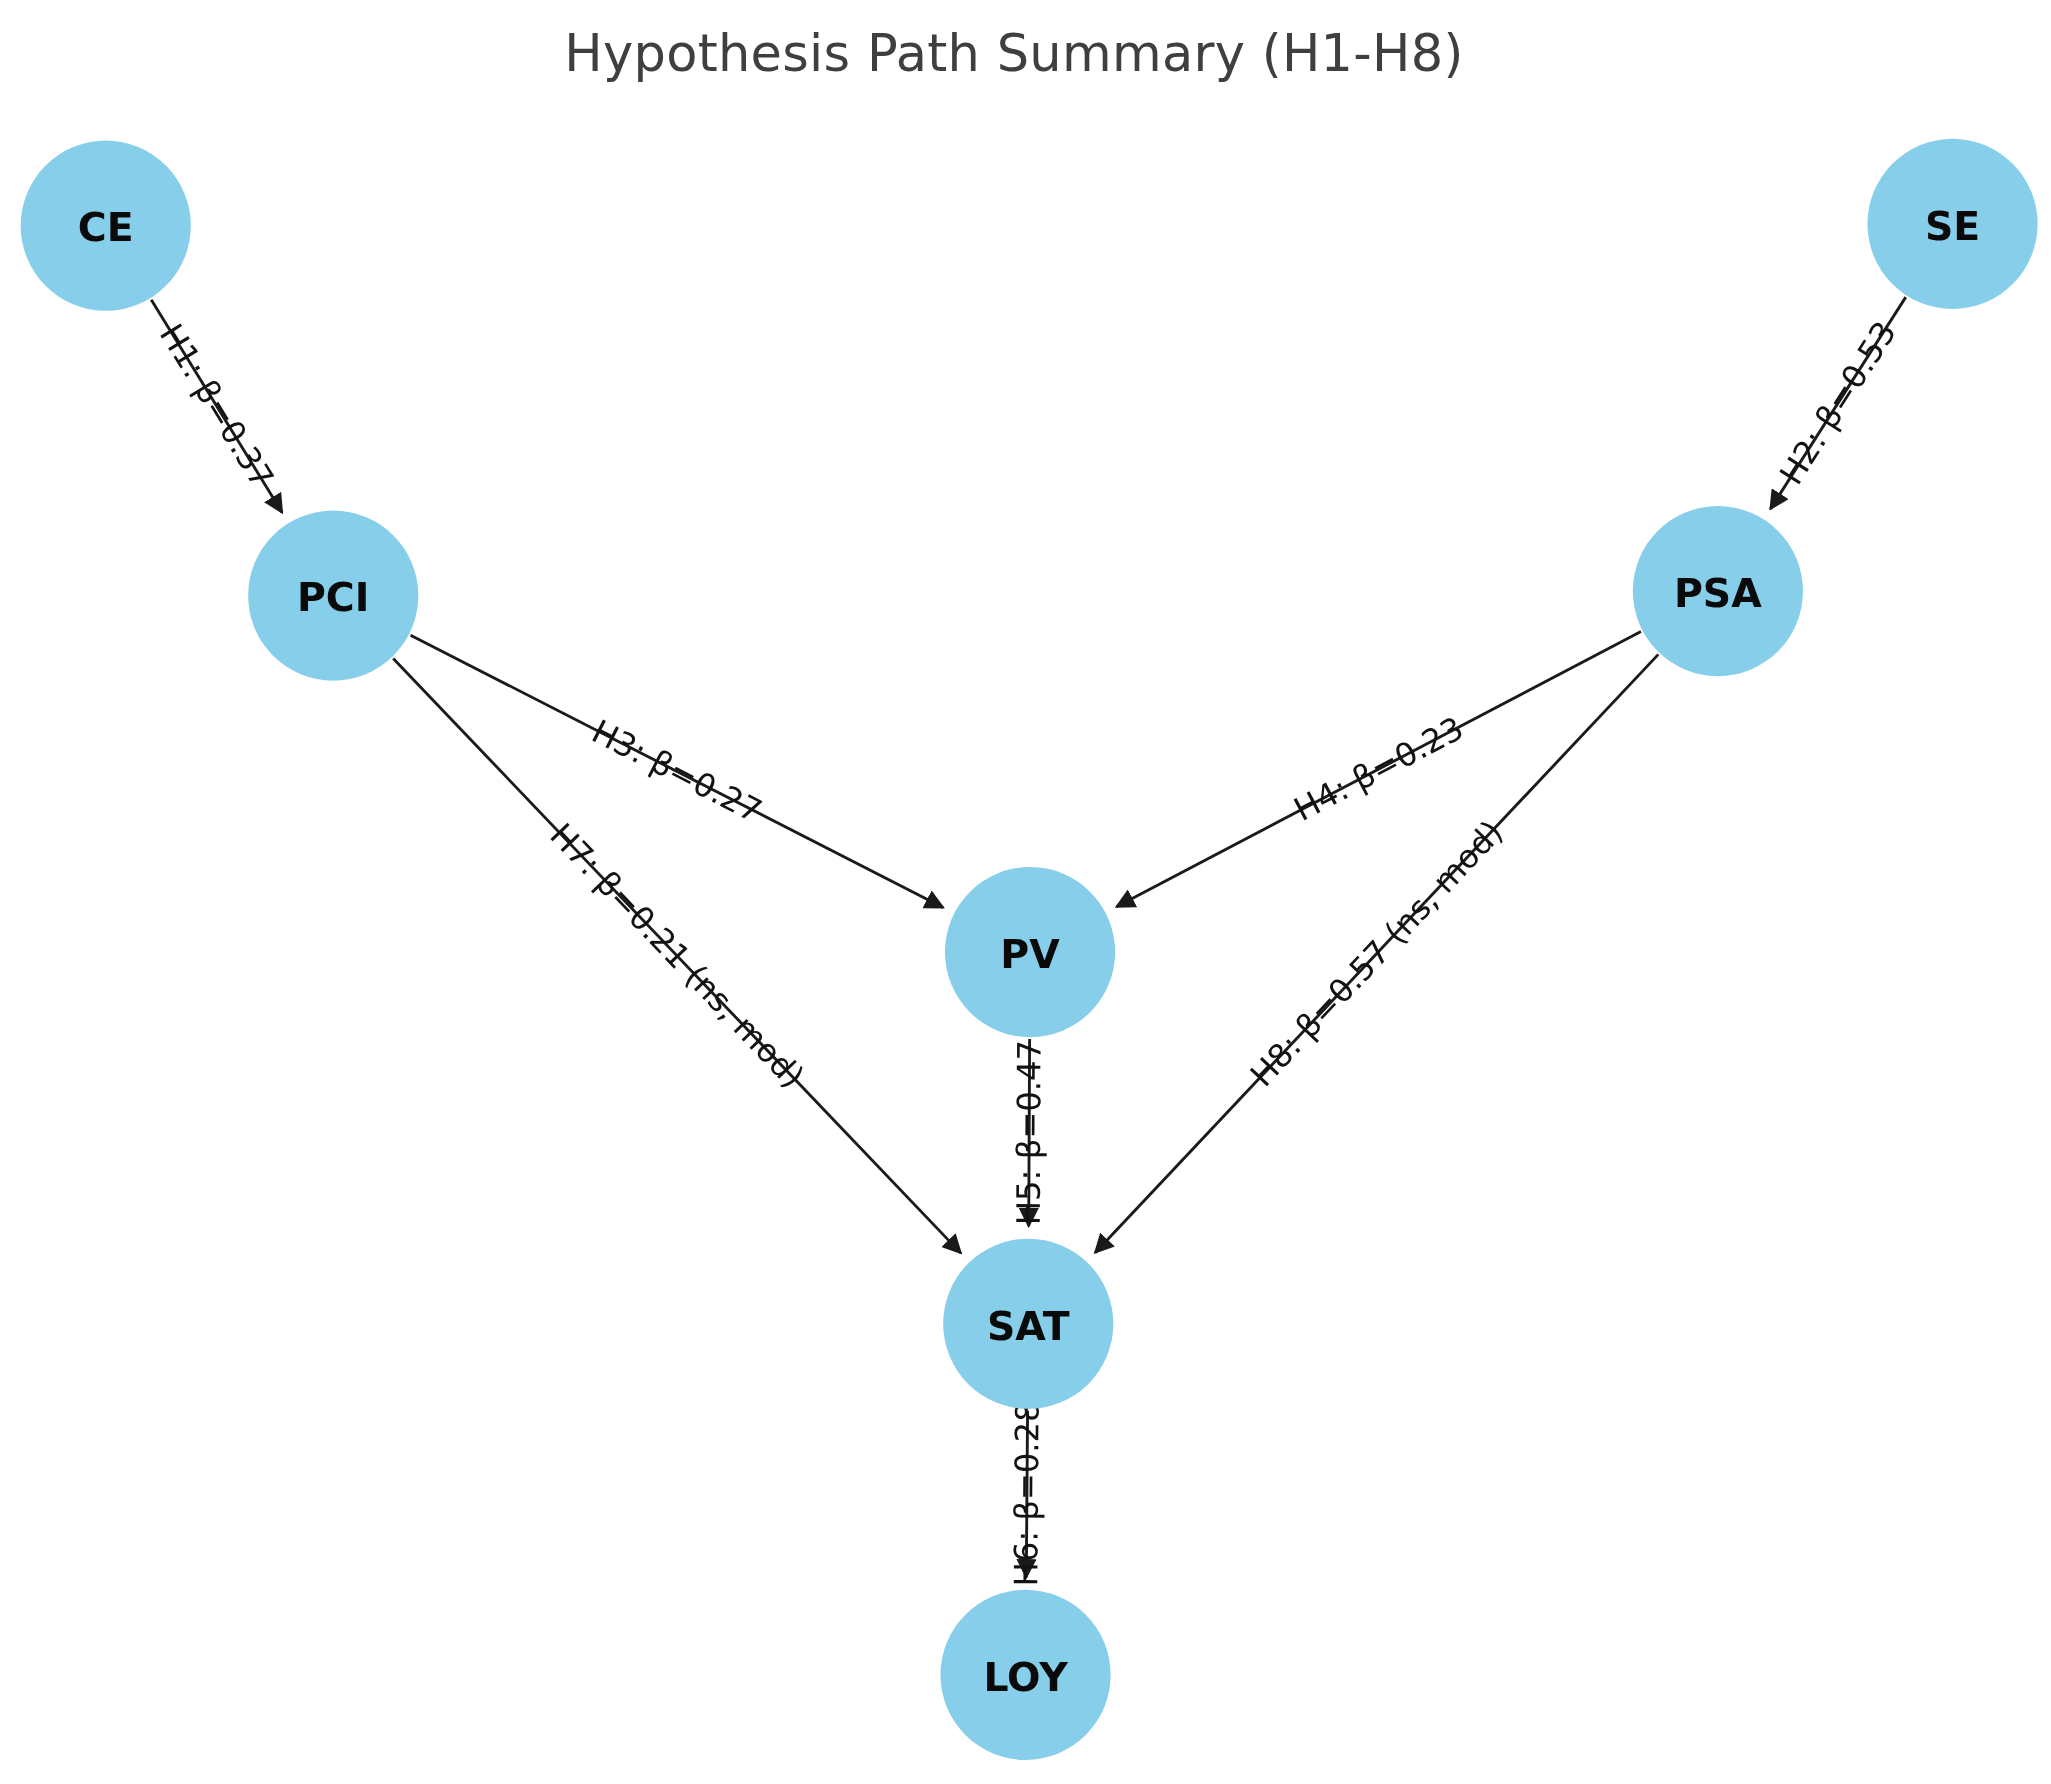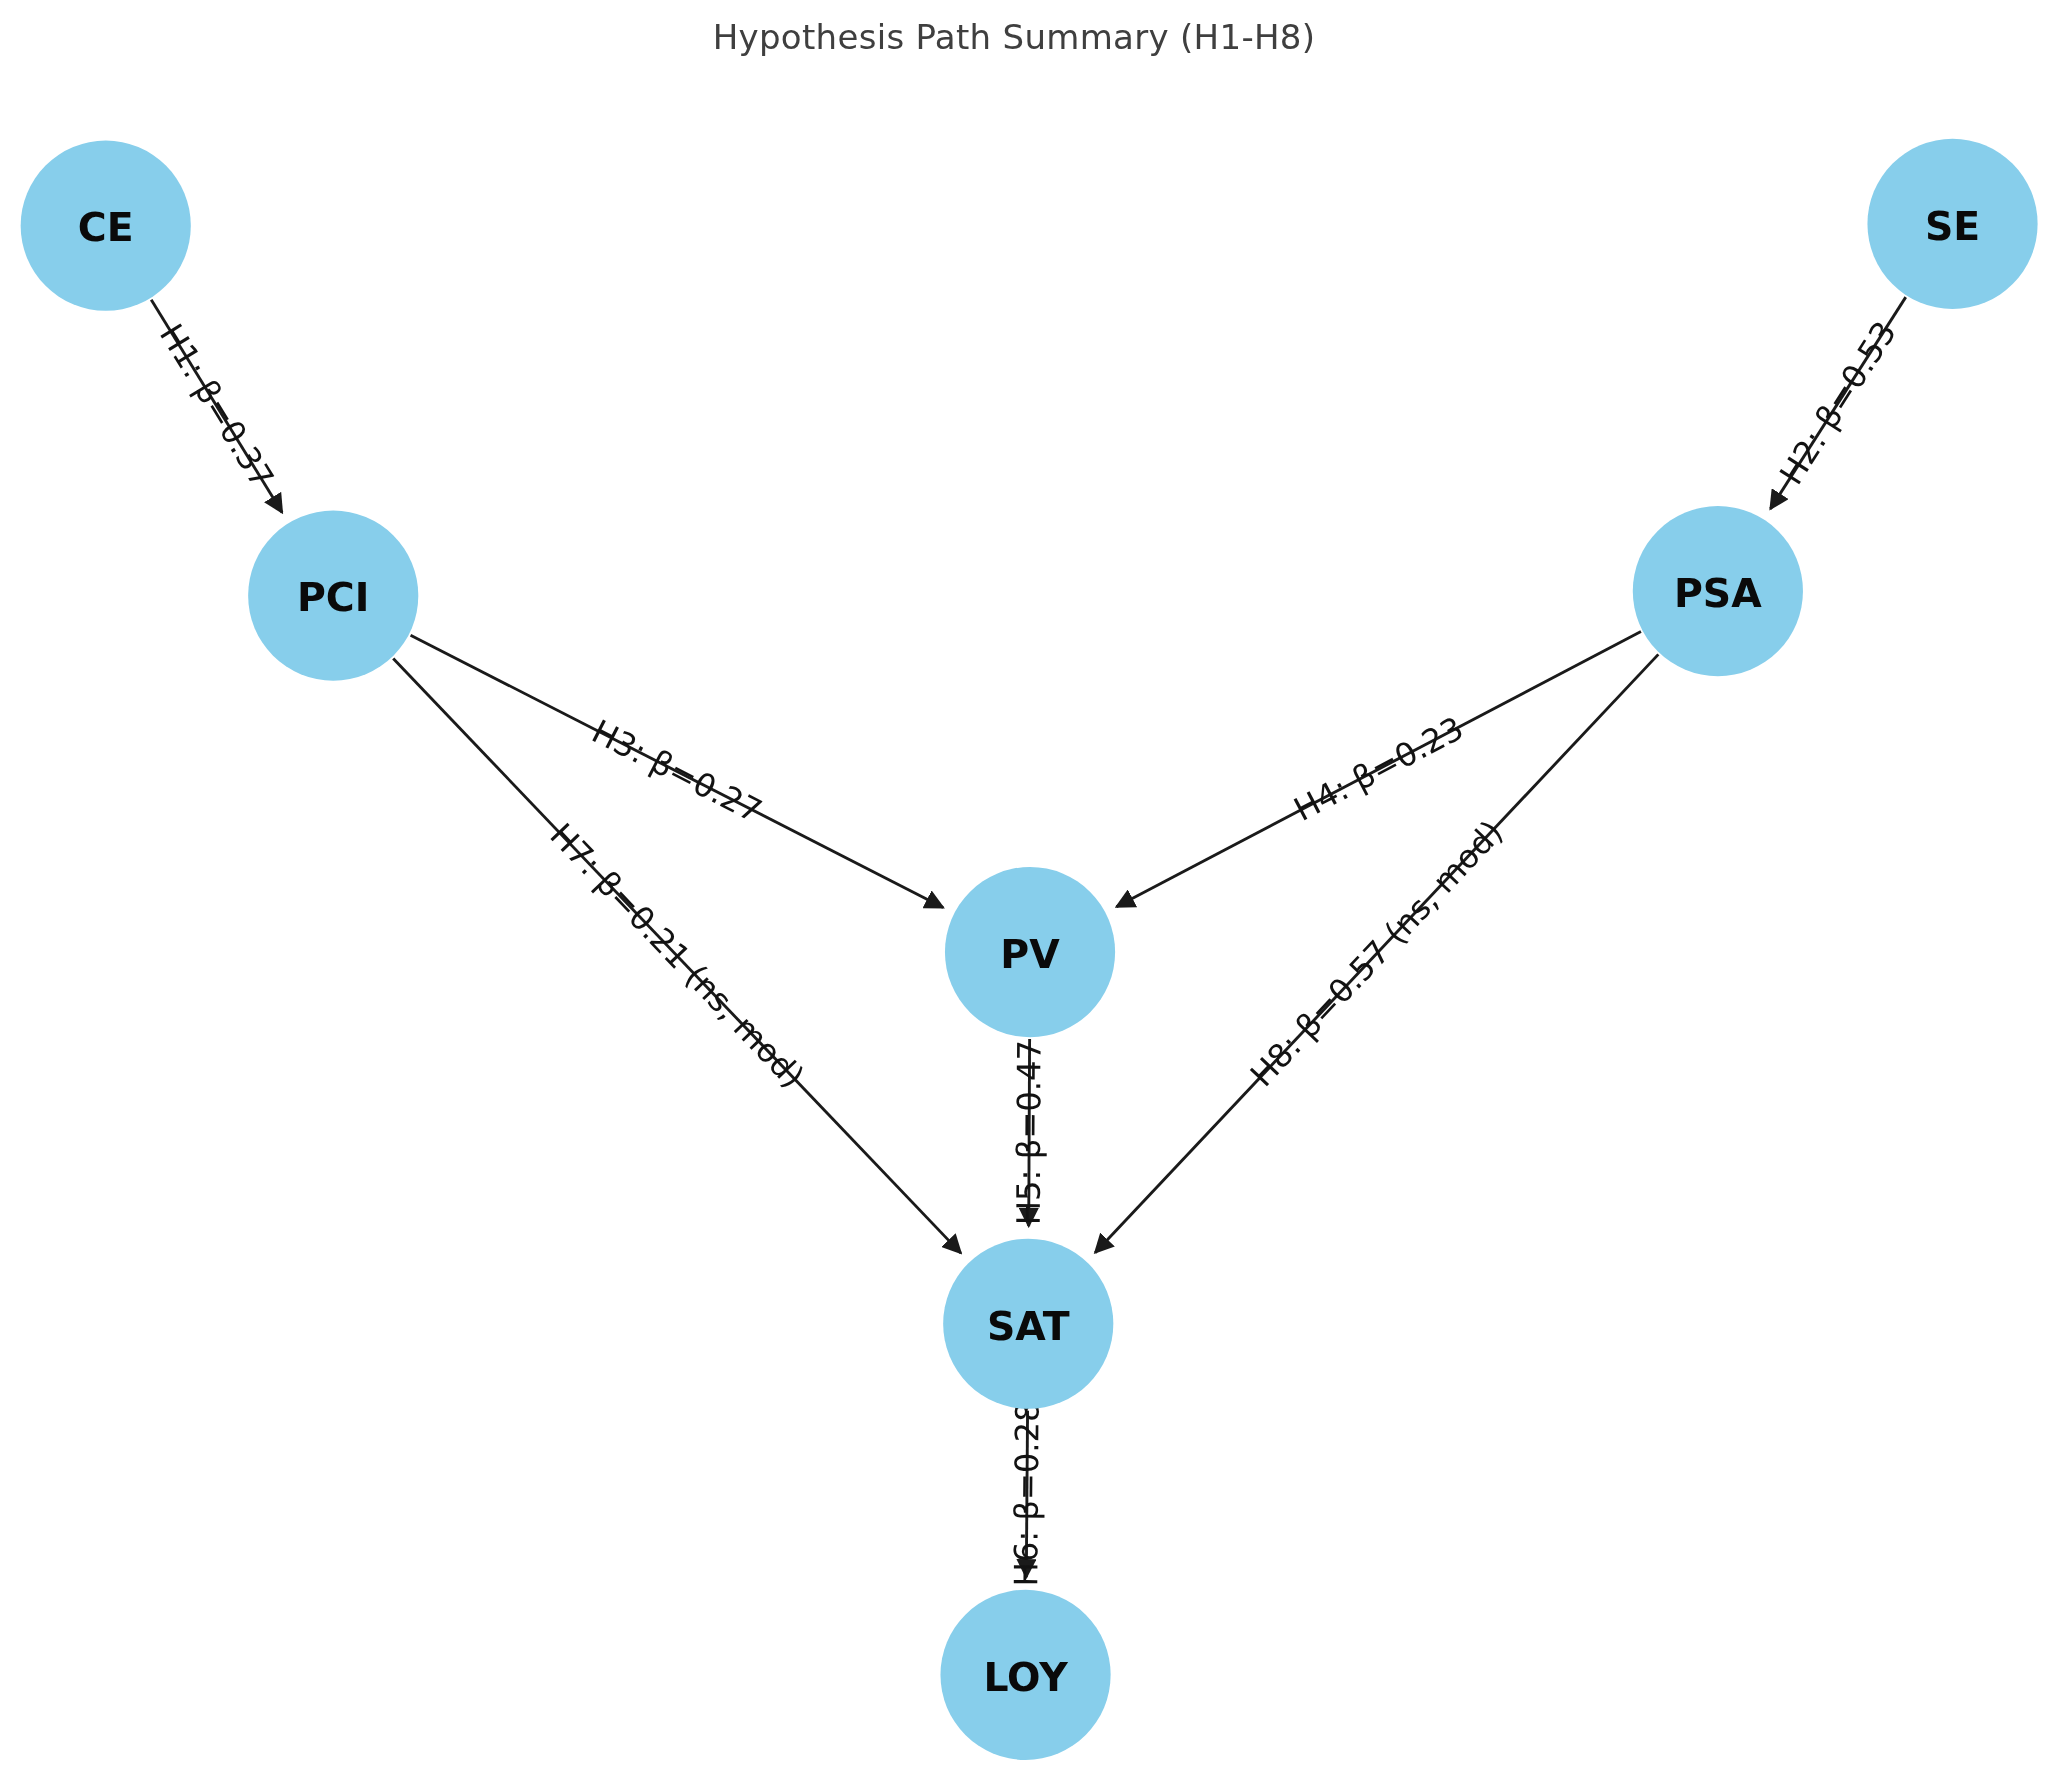--- a/index.html
+++ b/index.html
@@ -16,24 +16,24 @@
   }
   #stage {
     position: relative;
     width: 2052px;
     height: 1785px;
     background: #ffffff;
   }
   #chart-title {
     position: absolute;
     left: 0;
-    top: 17px;
+    top: 24px;
     width: 2028px;
     text-align: center;
-    font-size: 34px;
+    font-size: 51px;
     font-weight: 400;
     color: #3f3f3f;
     letter-spacing: 0.3px;
     font-family: "DejaVu Sans", sans-serif;
   }
   svg#graph {
     position: absolute;
     left: 0;
     top: 0;
     width: 2052px;

